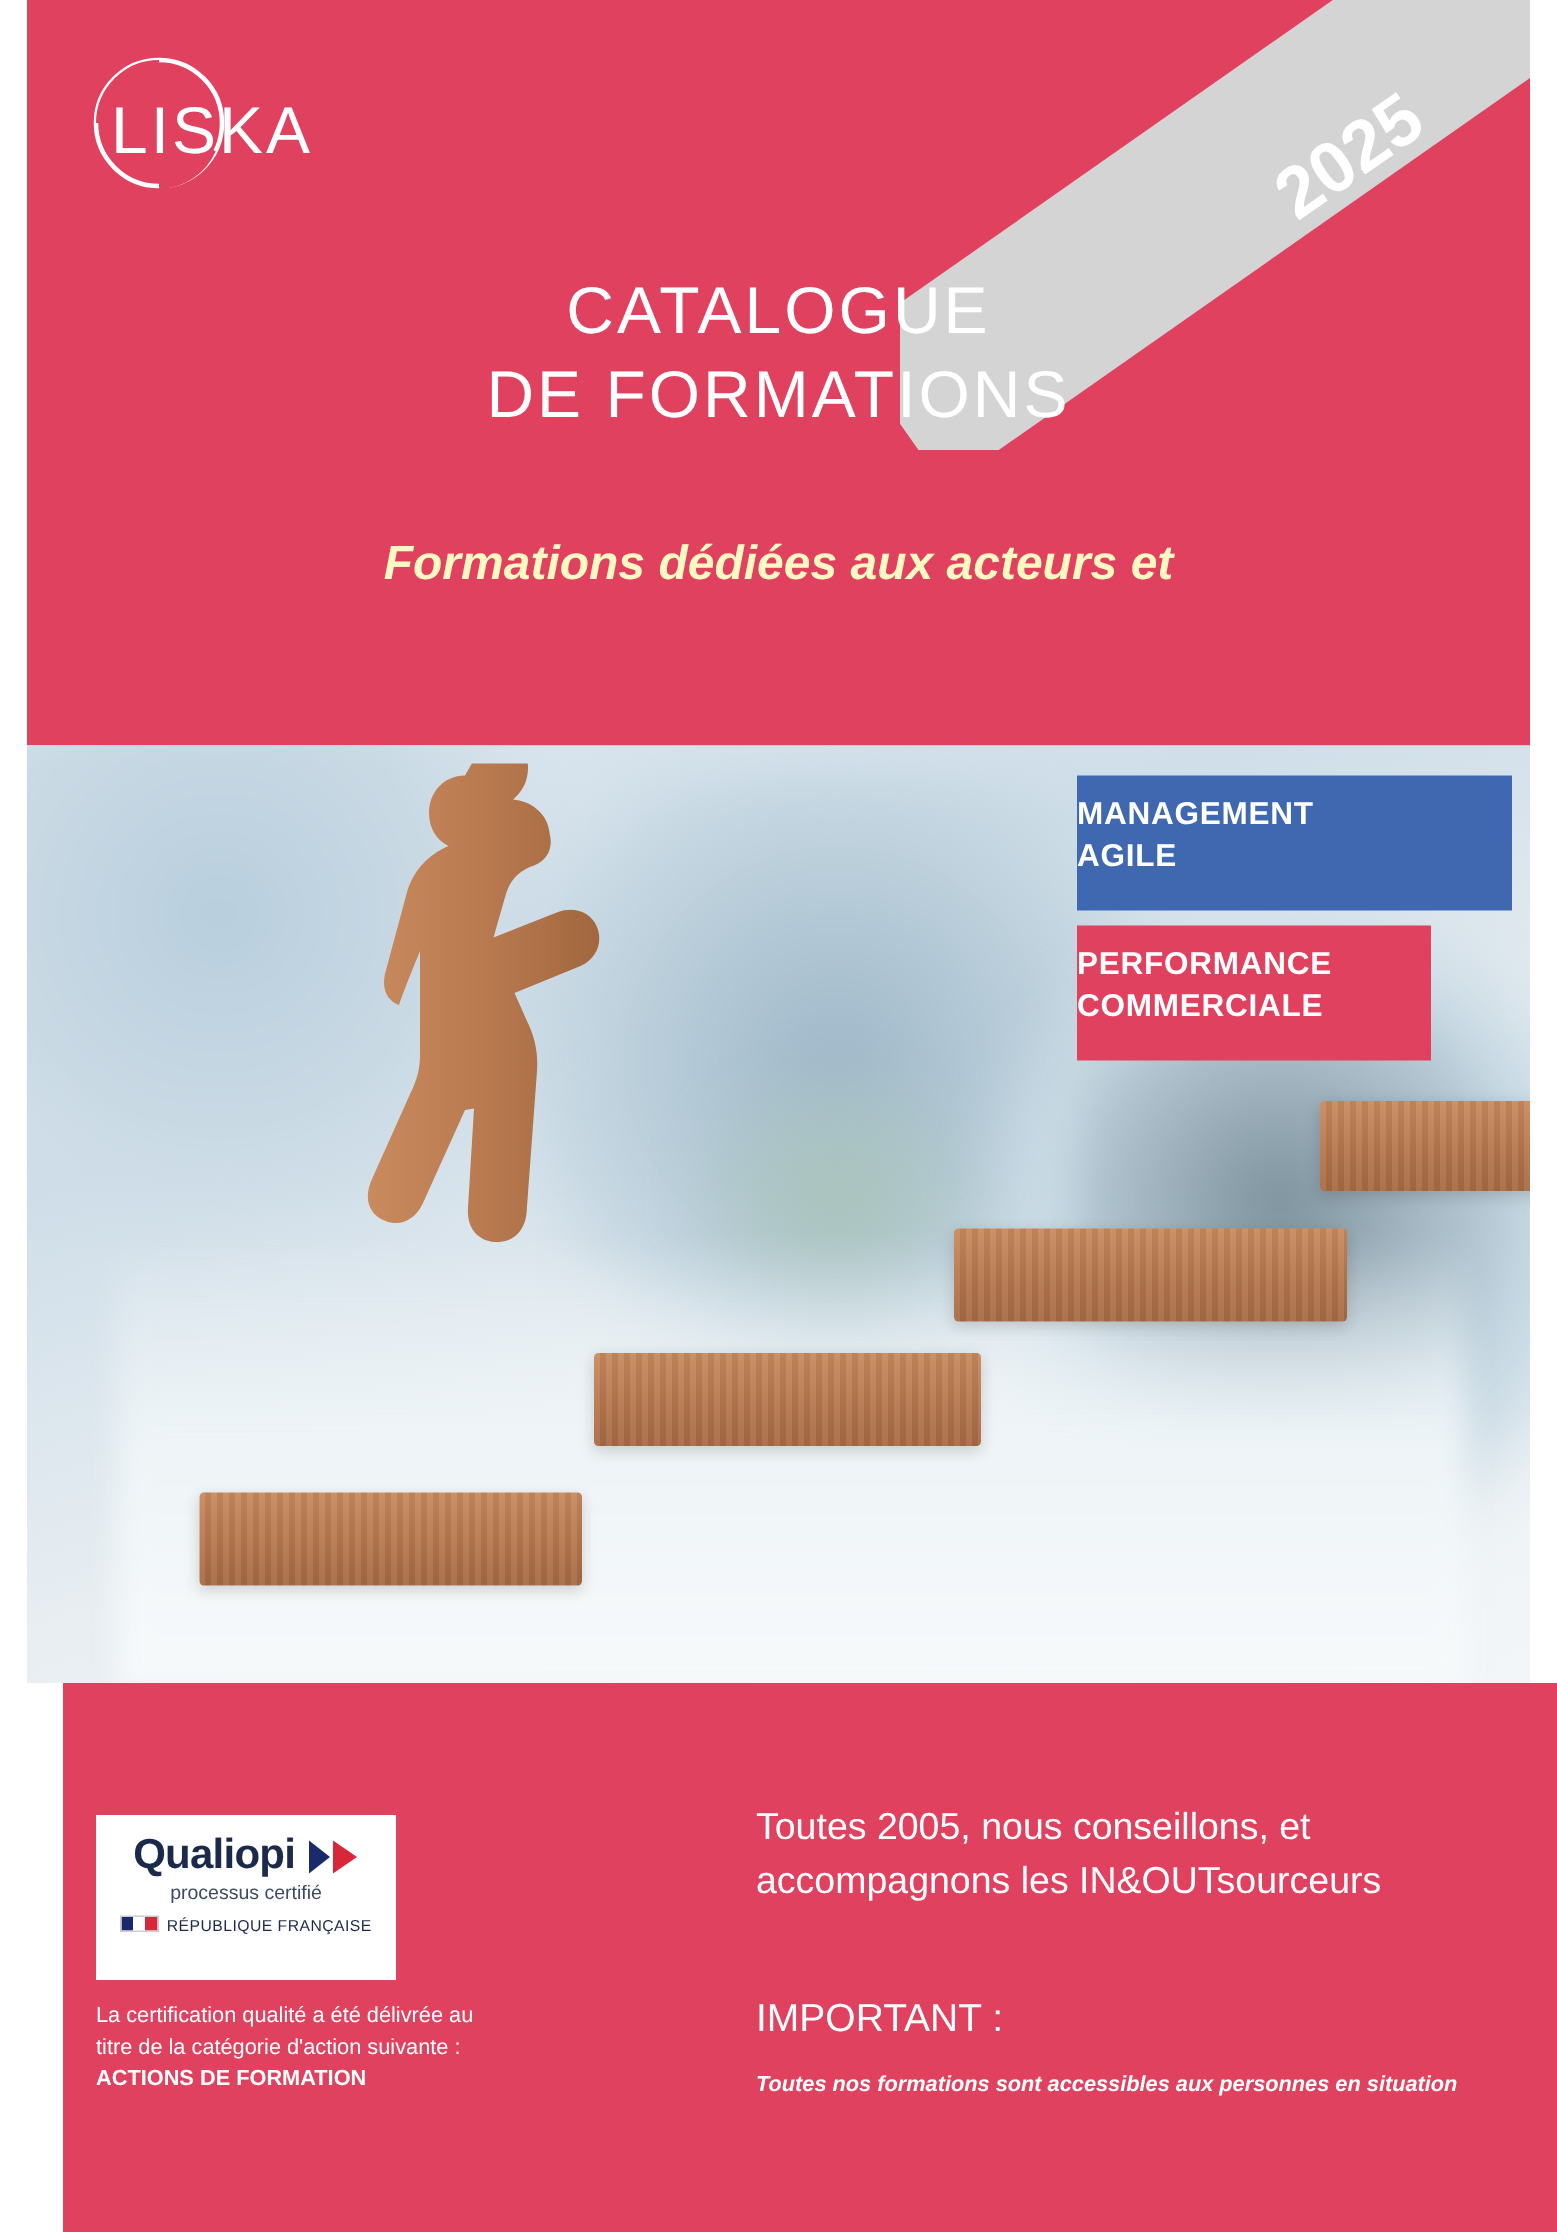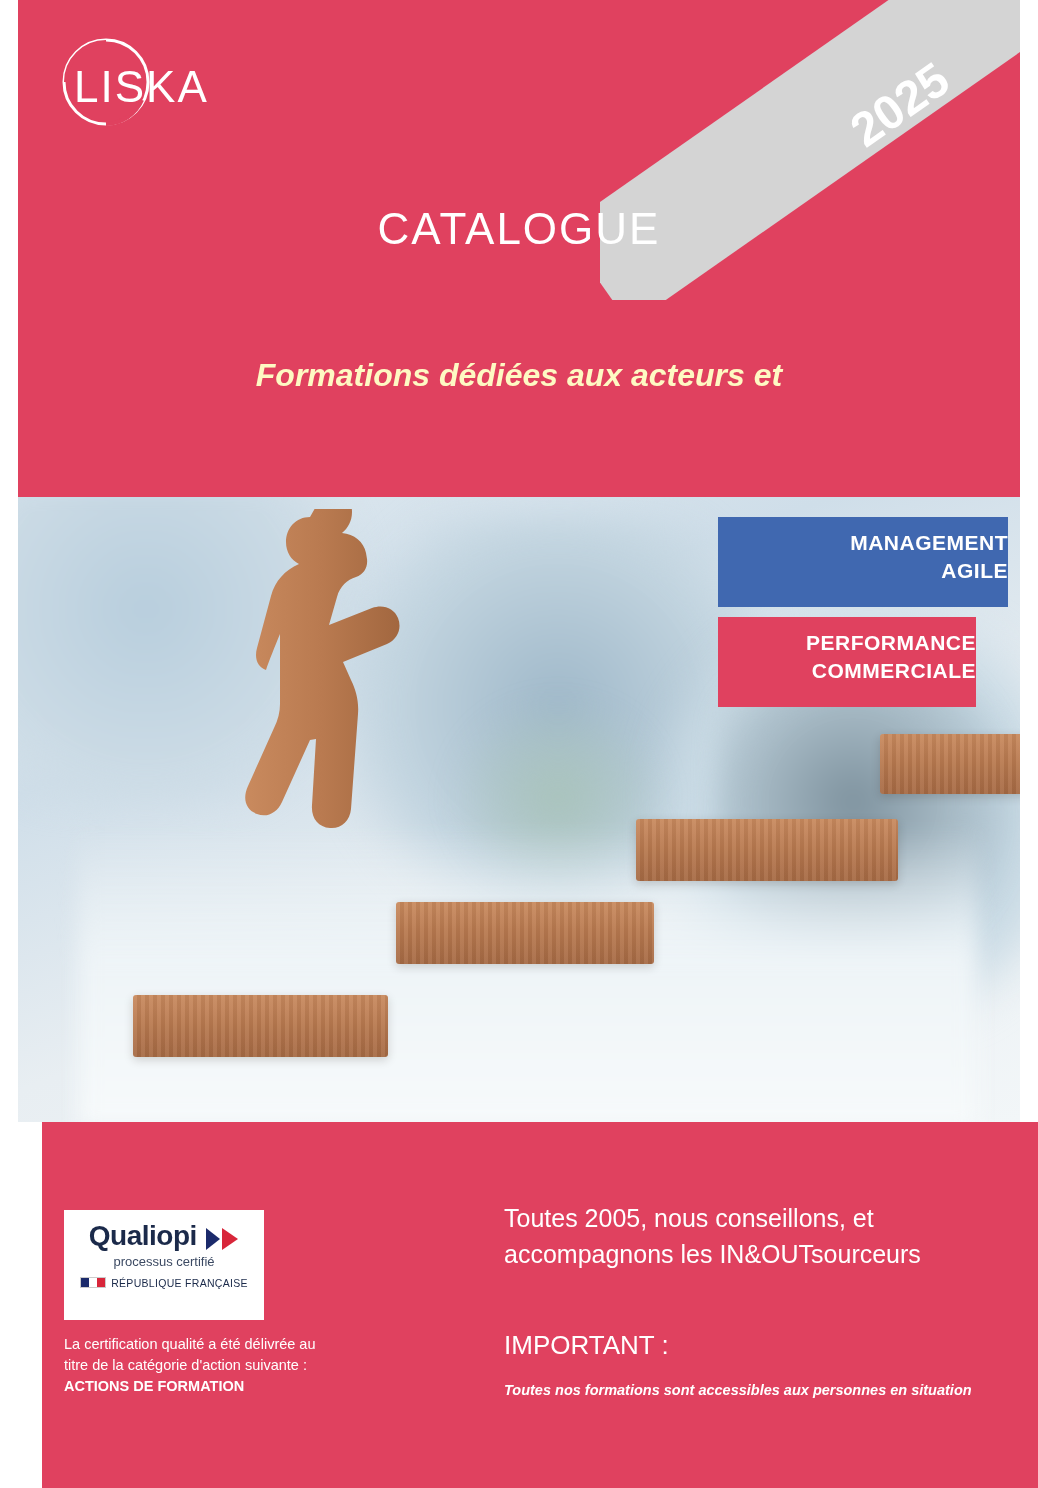--- a/index.html
+++ b/index.html
@@ -69,21 +69,20 @@
   }
   .logo svg { display: block; }
 
   .title-block {
     position: absolute;
     left: 0;
     top: 180px;
     width: 1002px;
     text-align: center;
     color: #ffffff;
-    margin-top: 21px;
   }
   .title-line {
     font-size: 44px;
     font-weight: 300;
     letter-spacing: 2px;
     line-height: 56px;
   }
   .subtitle-block {
     position: absolute;
     left: 0;
@@ -174,34 +173,34 @@
     left: 218px;
     top: 12px;
     width: 170px;
     height: 500px;
   }
   .figure svg { display:block; }
 
   
   .badge {
     position: absolute;
-    text-align: right;
+    text-align: left;
     color: #ffffff;
     font-weight: bold;
     font-size: 21px;
     line-height: 28px;
     letter-spacing: 0.5px;
     padding: 12px 0;
   }
   .badge-blue {
     left: 700px; top: 20px; width: 290px; height: 66px;
     background: #4068b0;
   }
   .badge-pink {
-    left: 700px; top: 120px; width: 258px; height: 66px;
+    left: 700px; top: 120px; width: 236px; height: 66px;
     background: #e0415f;
   }
 
   
   .footer {
     position: absolute;
     left: 18px;
     top: 1122px;
     width: 1002px;
     height: 366px;
@@ -308,20 +307,21 @@
       <svg width="180" height="110" viewBox="0 0 180 110">
         <circle cx="58" cy="52" r="42" fill="none" stroke="#ffffff" stroke-width="3"></circle>
         <path d="M18 52 a40 40 0 0 1 40 -40" fill="none" stroke="#e0415f" stroke-width="4"></path>
         <path d="M58 94 a40 40 0 0 0 36 -24" fill="none" stroke="#e0415f" stroke-width="4"></path>
         <text x="26" y="72" font-family="Liberation Sans, sans-serif" font-size="44" fill="#ffffff" letter-spacing="2">LISKA</text>
       </svg>
     </div>
 
     <div class="title-block">
       <div class="title-line">CATALOGUE</div>
+      <div class="title-line">DE FORMATIONS</div>
     </div>
 
     <div class="subtitle-block">
       <div class="subtitle-line">Formations dédiées aux acteurs et</div>
     </div>
   </div>
 
   <div class="hero">
     <div class="hero-blur-a"></div>
     <div class="hero-blur-b"></div>

